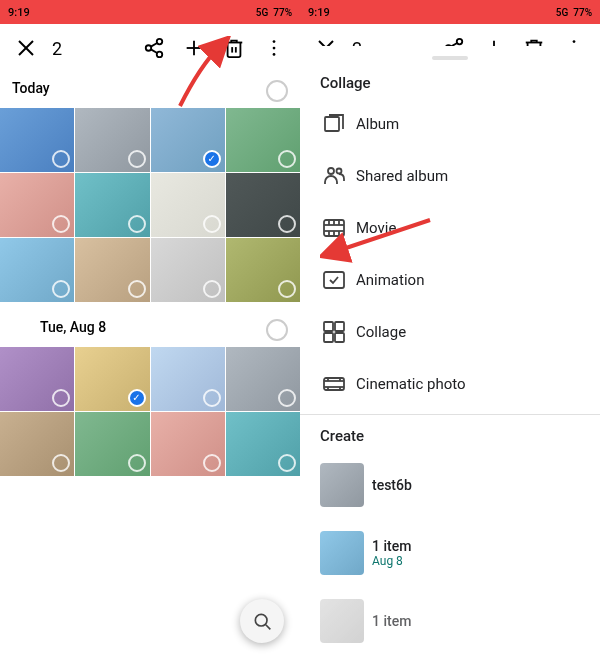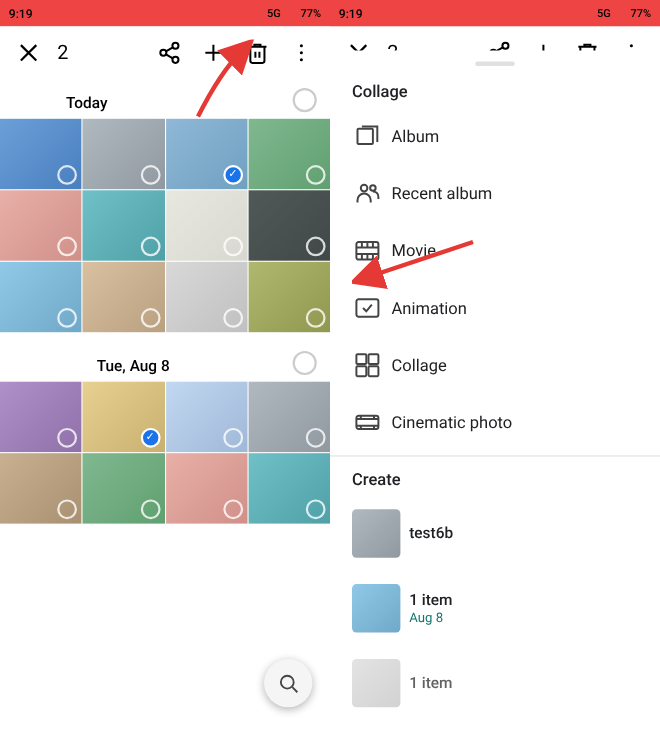--- a/index.html
+++ b/index.html
@@ -37,21 +37,21 @@
       height: 24px;
       background: #ef4444;
       display: flex;
       align-items: center;
       justify-content: space-between;
       padding: 0 8px;
       font-size: 11px;
       font-weight: 500;
       color: #000;
     }
-    .status-bar-right { display: flex; align-items: center; gap: 18px; font-size: 10px; }
+    .status-bar-right { display: flex; align-items: center; gap: 5px; font-size: 10px; }
 
     
     .top-bar {
       height: 48px;
       background: #fff;
       display: flex;
       align-items: center;
       padding: 0 8px;
       gap: 4px;
     }
@@ -80,23 +80,22 @@
       gap: 4px;
     }
 
     
     .section-label {
       font-size: 14px;
       font-weight: 500;
       color: #000;
       padding: 8px 12px 6px;
       display: flex;
-      align-items: flex-end;
+      align-items: flex-start;
       justify-content: space-between;
-      margin-left: 48px;
     }
 
     .circle-check {
       width: 22px;
       height: 22px;
       border-radius: 50%;
       border: 2px solid #ccc;
       background: transparent;
     }
 
@@ -521,21 +520,21 @@
 
     <div class="sheet-item">
       <div class="sheet-item-icon">
         <svg width="24" height="24" viewBox="0 0 24 24" fill="none" stroke="#444" stroke-width="1.8">
             <circle cx="9" cy="7" r="3"></circle>
             <circle cx="17" cy="7" r="2.5"></circle>
             <path d="M3 20v-2a6 6 0 0 1 12 0v2"></path>
             <path d="M17 10c2.5 0 5 1.5 5 5v2"></path>
           </svg>
       </div>
-      <span class="sheet-item-label">Recent album</span>
+      <span class="sheet-item-label">Shared album</span>
     </div>
 
     <div class="sheet-item">
       <div class="sheet-item-icon">
         <svg width="24" height="24" viewBox="0 0 24 24" fill="none" stroke="#444" stroke-width="1.8">
             <rect x="2" y="4" width="20" height="16" rx="2"></rect>
             <line x1="2" y1="9" x2="22" y2="9"></line>
             <line x1="2" y1="15" x2="22" y2="15"></line>
             <line x1="7" y1="4" x2="7" y2="9"></line>
             <line x1="12" y1="4" x2="12" y2="9"></line>

